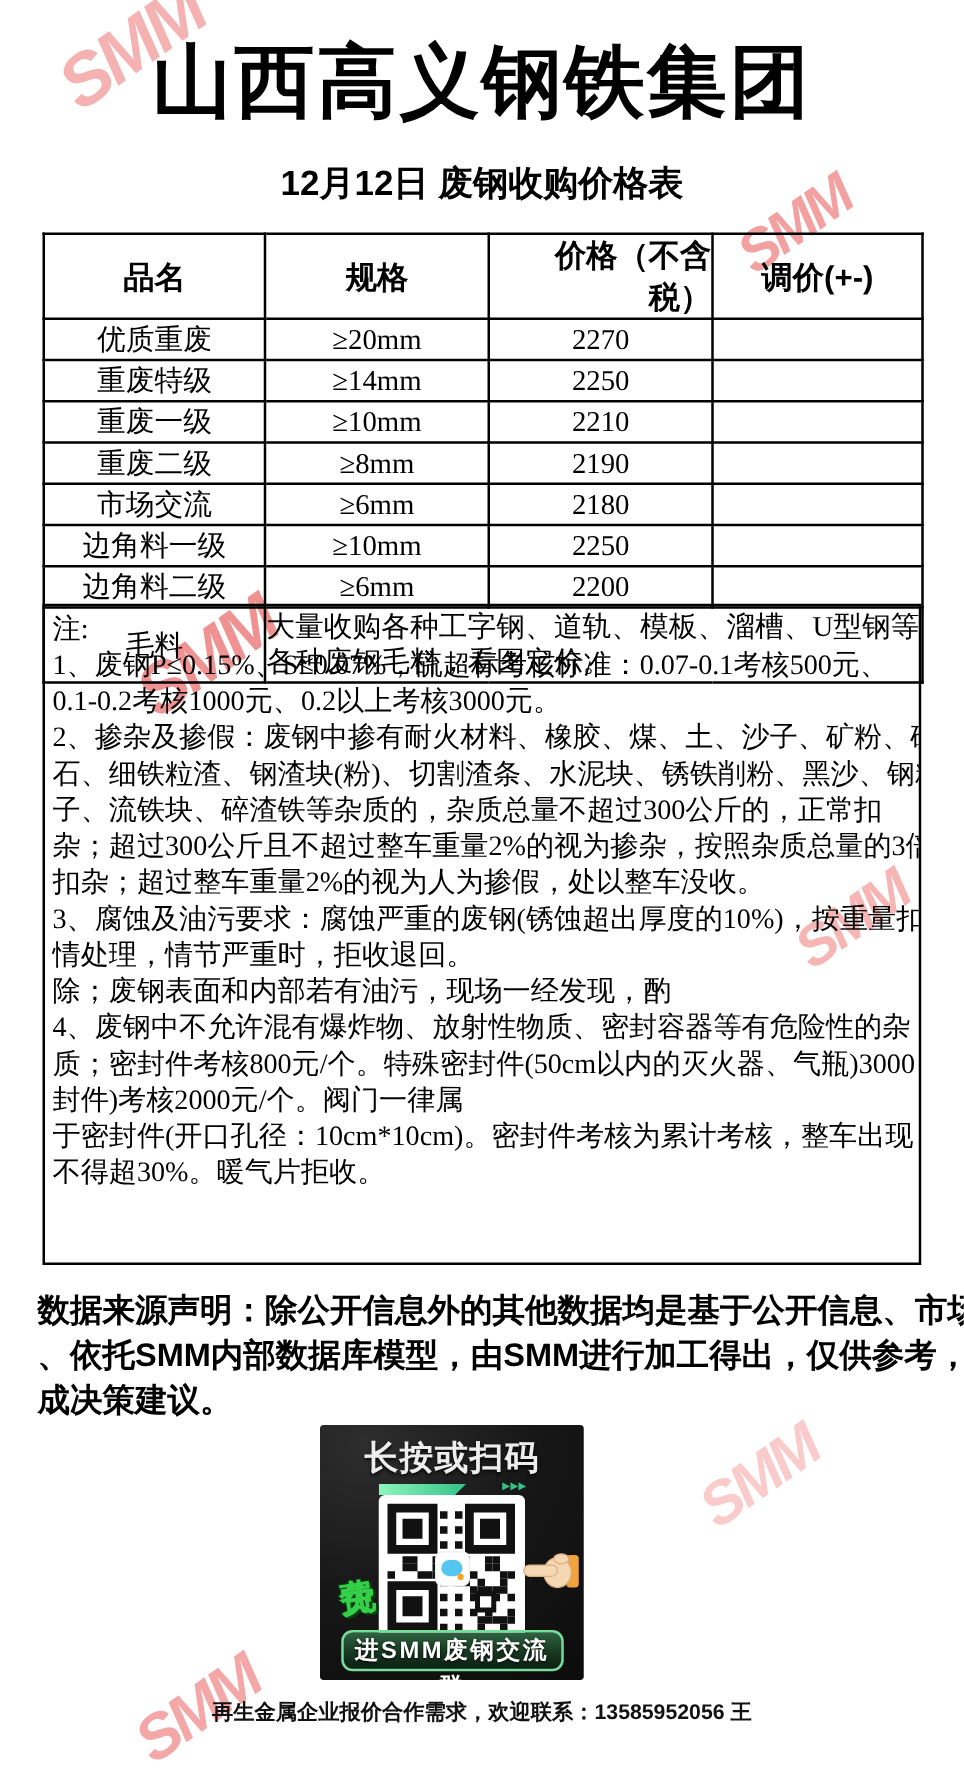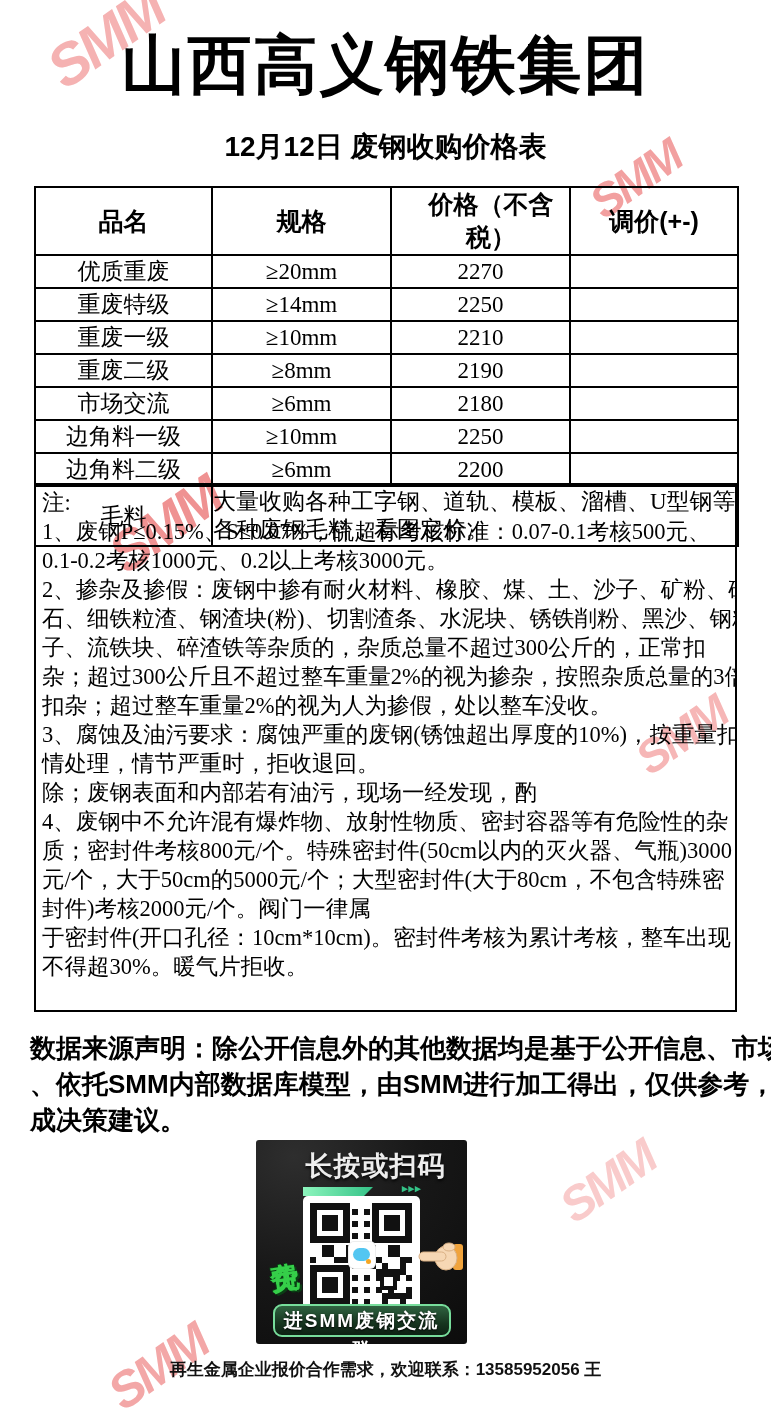--- a/index.html
+++ b/index.html
@@ -31,21 +31,21 @@
   
   .price-table{
     position:absolute;left:34px;top:186px;width:703px;
     border-collapse:collapse;table-layout:fixed;
   }
   .price-table th,.price-table td{border:2px solid #000;padding:0;}
   .price-table th{
     height:34px;font-size:25px;font-weight:700;text-align:center;
     font-family:"Liberation Sans",sans-serif;
   }
-  .price-table th.h-left{text-align:center;padding-left:21px;}
+  .price-table th.h-left{text-align:right;padding-left:21px;}
   .data-row td{
     height:31px;text-align:center;
     font-family:"Liberation Serif",serif;font-size:23px;
   }
   .cell-spec,.cell-price{font-size:24px;}
   .mao-name{
     height:58px;text-align:center;vertical-align:middle;
     font-family:"Liberation Serif",serif;font-size:23px;
   }
   .mao-desc{
@@ -66,21 +66,21 @@
     font-weight:700;font-size:26px;line-height:36px;
   }
   .disc-line{white-space:nowrap;}
   
   .qr-promo{
     position:absolute;left:256px;top:1140px;width:211px;height:204px;
     border-radius:3px;overflow:hidden;
     background:radial-gradient(140% 130% at 18% 8%, #2e2e2e 0%, #171717 45%, #0a0a0a 100%);
   }
   .qr-head{
-    position:absolute;top:8px;left:14px;width:100%;text-align:center;
+    position:absolute;top:8px;left:0;width:100%;text-align:center;
     font-size:27px;font-weight:900;color:#ededed;letter-spacing:1px;
     text-shadow:0 2px 3px rgba(0,0,0,.85);
   }
   .qr-tab{
     position:absolute;top:47px;left:47px;width:70px;height:9px;
     background:linear-gradient(90deg,#8df5bd,#34c287);
     clip-path:polygon(0 0,100% 0,calc(100% - 9px) 100%,0 100%);
   }
   .qr-tab-dots{
     position:absolute;top:42px;left:146px;color:#34c287;
@@ -221,21 +221,20 @@
     <div class="note-line">2、掺杂及掺假：废钢中掺有耐火材料、橡胶、煤、土、沙子、矿粉、矿</div>
     <div class="note-line">石、细铁粒渣、钢渣块(粉)、切割渣条、水泥块、锈铁削粉、黑沙、钢粒</div>
     <div class="note-line">子、流铁块、碎渣铁等杂质的，杂质总量不超过300公斤的，正常扣</div>
     <div class="note-line">杂；超过300公斤且不超过整车重量2%的视为掺杂，按照杂质总量的3倍</div>
     <div class="note-line">扣杂；超过整车重量2%的视为人为掺假，处以整车没收。</div>
     <div class="note-line">3、腐蚀及油污要求：腐蚀严重的废钢(锈蚀超出厚度的10%)，按重量扣</div>
     <div class="note-line">情处理，情节严重时，拒收退回。</div>
     <div class="note-line">除；废钢表面和内部若有油污，现场一经发现，酌</div>
     <div class="note-line">4、废钢中不允许混有爆炸物、放射性物质、密封容器等有危险性的杂</div>
     <div class="note-line">质；密封件考核800元/个。特殊密封件(50cm以内的灭火器、气瓶)3000</div>
-    <div class="note-line">元/个，大于50cm的5000元/个；大型密封件(大于80cm，不包含特殊密</div>
     <div class="note-line">封件)考核2000元/个。阀门一律属</div>
     <div class="note-line">于密封件(开口孔径：10cm*10cm)。密封件考核为累计考核，整车出现</div>
     <div class="note-line">不得超30%。暖气片拒收。</div>
   </div>
 
 <div class="disclaimer">
     <div class="disc-line">数据来源声明：除公开信息外的其他数据均是基于公开信息、市场交流</div>
     <div class="disc-line">、依托SMM内部数据库模型，由SMM进行加工得出，仅供参考，不构</div>
     <div class="disc-line">成决策建议。</div>
   </div>

